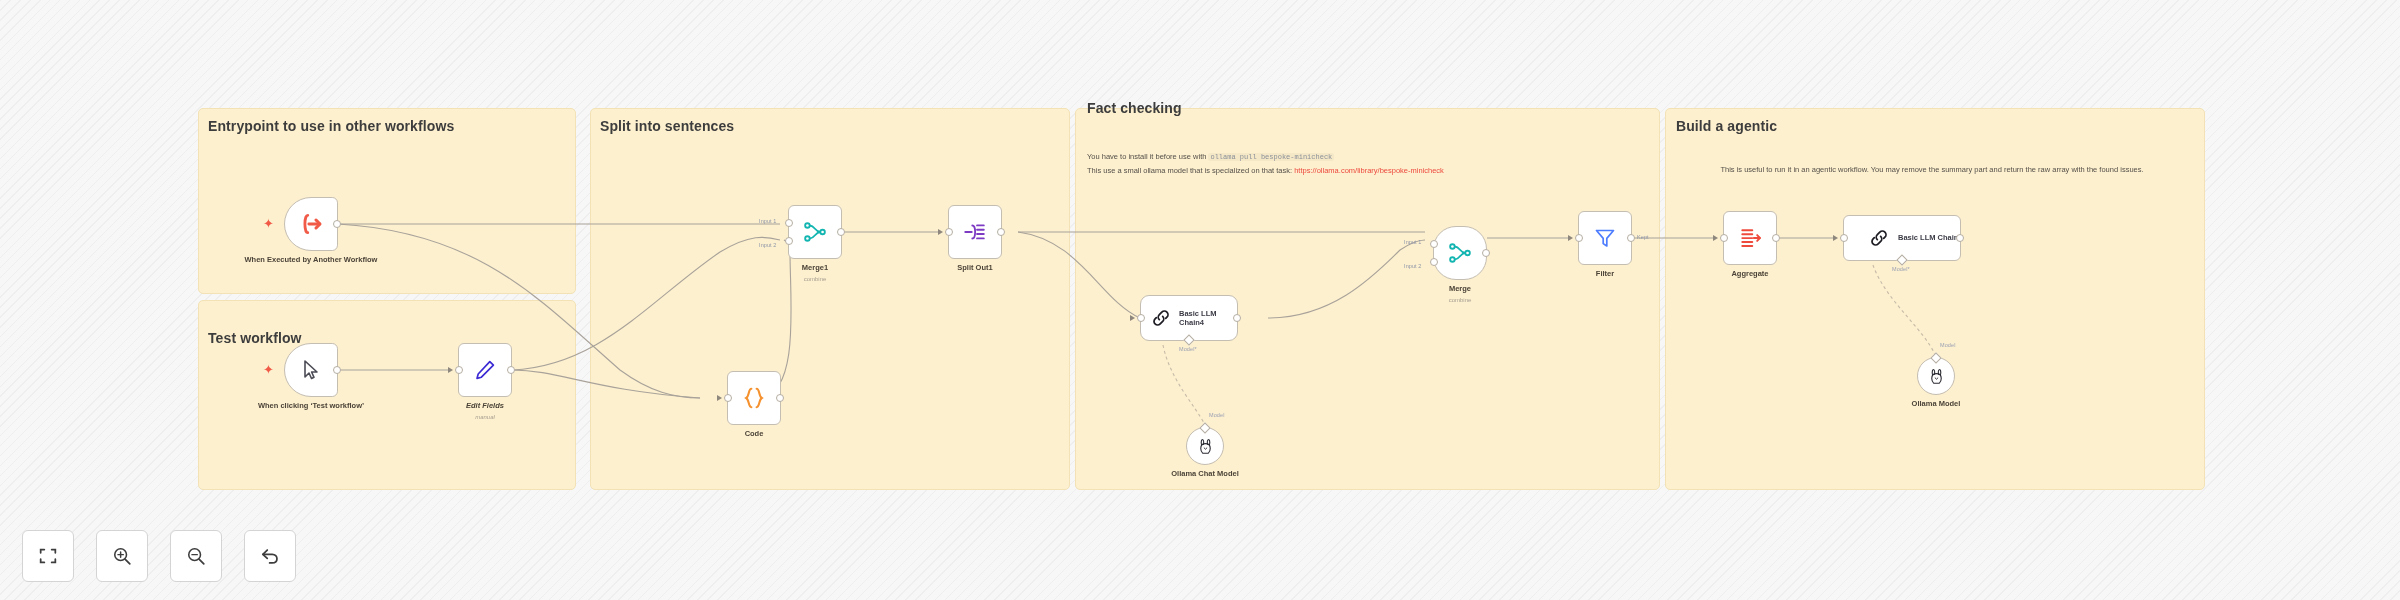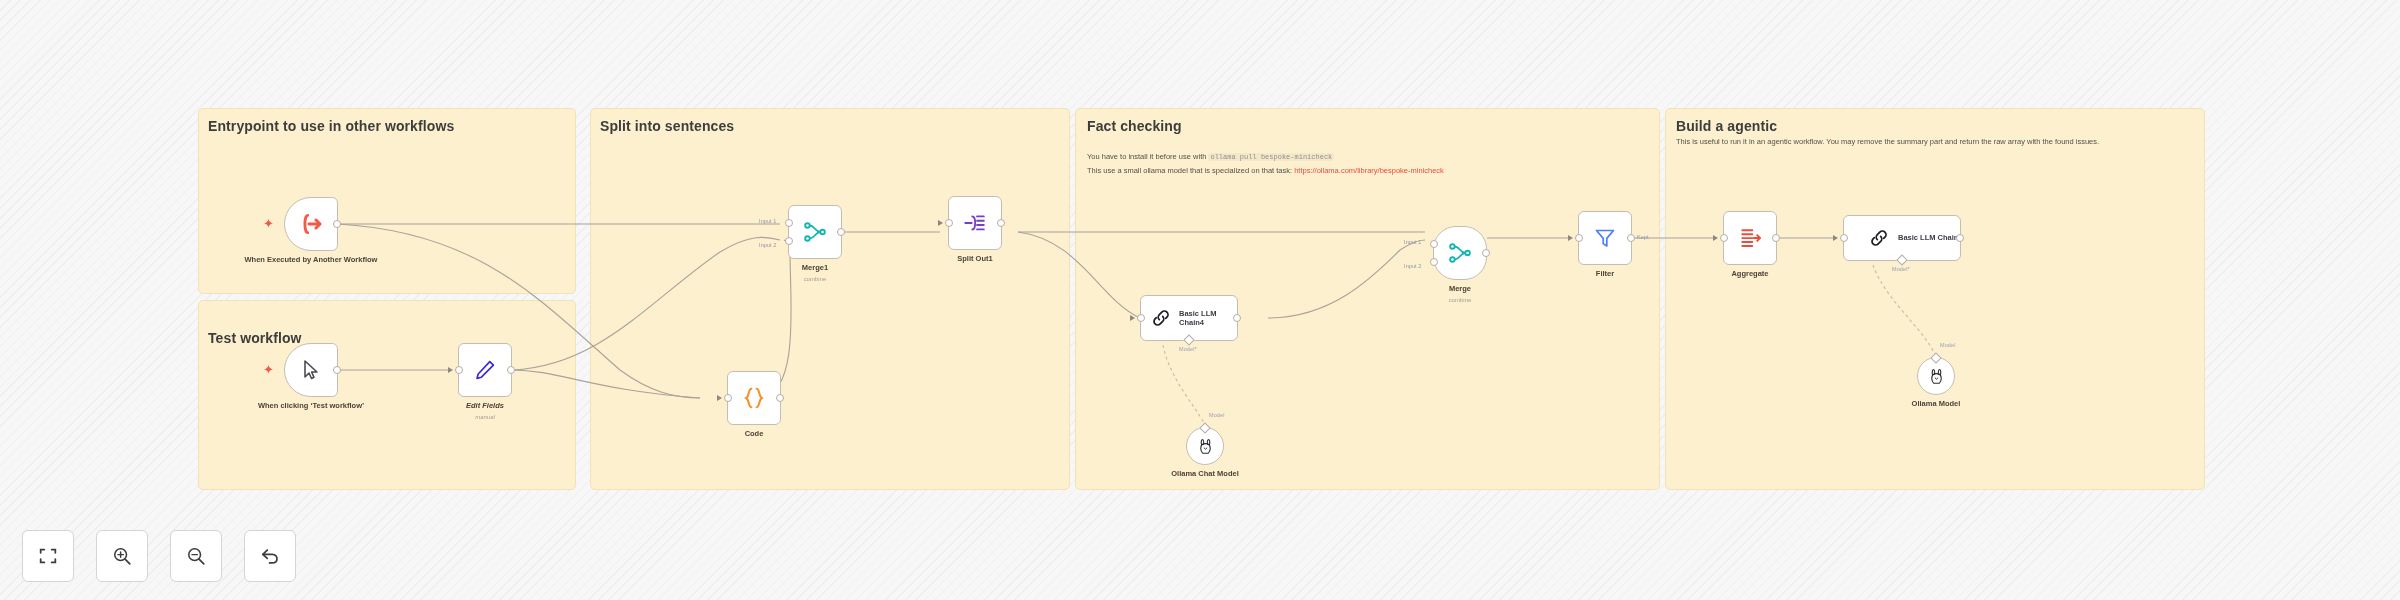--- a/index.html
+++ b/index.html
@@ -146,29 +146,29 @@
   <div class="sticky" style="left:198px; top:108px; width:378px; height:186px;"></div>
   <div class="sticky-title" style="left:208px; top:118px;">Entrypoint to use in other workflows</div>
 
   <div class="sticky" style="left:198px; top:300px; width:378px; height:190px;"></div>
   <div class="sticky-title" style="left:208px; top:310px;margin-top:20px;">Test workflow</div>
 
   <div class="sticky" style="left:590px; top:108px; width:480px; height:382px;"></div>
   <div class="sticky-title" style="left:600px; top:118px;">Split into sentences</div>
 
   <div class="sticky" style="left:1075px; top:108px; width:585px; height:382px;"></div>
-  <div class="sticky-title" style="left:1087px; top:118px;">Fact checking</div>
+  <div class="sticky-title" style="left:1087px; top:100px;">Fact checking</div>
   <div class="sticky-body" style="left:1087px; top:150px; width:560px;">
     <div><span>You have to install it before use with </span><code>ollama pull bespoke-minicheck</code></div>
     <div><span>This use a small ollama model that is specialized on that task: </span><a href="#">https://ollama.com/library/bespoke-minicheck</a></div>
   </div>
 
   <div class="sticky" style="left:1665px; top:108px; width:540px; height:382px;"></div>
   <div class="sticky-title" style="left:1676px; top:118px;">Build a agentic</div>
-  <div class="sticky-body" style="left:1676px; top:135px; width:512px;">This is useful to run it in an agentic workflow. You may remove the summary part and return the raw array with the found issues.</div>
+  <div class="sticky-body" style="left:1676px; top:163px; width:512px;text-align:center;">This is useful to run it in an agentic workflow. You may remove the summary part and return the raw array with the found issues.</div>
 
   <svg id="edges">
 
     <path class="edge" d="M 338,224 L 780,224"></path>
 
     <path class="edge" d="M 338,224 C 480,232 540,300 620,370 C 650,392 675,398 700,398"></path>
 
     <path class="edge" d="M 338,370 L 450,370"></path>
 
     <path class="edge" d="M 512,370 C 560,370 590,390 700,398"></path>
@@ -250,36 +250,36 @@
       <circle cx="5" cy="18" r="2.1" fill="none" stroke="#13b5b1" stroke-width="1.7"></circle>
       <circle cx="19" cy="12" r="2.1" fill="none" stroke="#13b5b1" stroke-width="1.7"></circle>
       <path d="M7.2 6 C12 6 12 12 16.9 12" fill="none" stroke="#13b5b1" stroke-width="1.7"></path>
       <path d="M7.2 18 C12 18 12 12 16.9 12" fill="none" stroke="#13b5b1" stroke-width="1.7"></path>
     </svg>
     <span class="port out"></span>
     <span class="node-label">Merge1</span>
     <span class="node-sub">combine</span>
   </div>
 
-  <div class="node sq" style="left:948px; top:196px;text-decoration:underline;">
+  <div class="node sq" style="left:948px; top:205px;text-decoration:underline;">
     <span class="arrow-in"></span>
     <span class="port in"></span>
     <svg class="ic" width="26" height="26" viewBox="0 0 24 24">
       <path d="M3 12 H9" fill="none" stroke="#7d3bc4" stroke-width="1.7" stroke-linecap="round"></path>
       <path d="M9.5 6 C13 6 13 18 9.5 18" fill="none" stroke="#7d3bc4" stroke-width="1.7" stroke-linecap="round"></path>
       <rect x="13" y="5" width="8" height="1.8" rx=".9" fill="#7d3bc4"></rect>
       <rect x="13" y="9" width="8" height="1.8" rx=".9" fill="#7d3bc4"></rect>
       <rect x="13" y="13" width="8" height="1.8" rx=".9" fill="#7d3bc4"></rect>
       <rect x="13" y="17" width="8" height="1.8" rx=".9" fill="#7d3bc4"></rect>
     </svg>
     <span class="port out"></span>
     <span class="node-label">Split Out1</span>
   </div>
 
-  <div class="node wide" style="left:1140px; top:295px;">
+  <div class="node wide" style="left:1140px; top:295px;border-radius:9px;">
     <span class="arrow-in"></span>
     <span class="port in"></span>
     <svg class="ic" width="20" height="20" viewBox="0 0 24 24">
       <path d="M10 14 C8.3 12.3 8.3 9.6 10 7.9 L13 4.9 C14.7 3.2 17.4 3.2 19.1 4.9 C20.8 6.6 20.8 9.3 19.1 11 L17.6 12.5" fill="none" stroke="#1d1d24" stroke-width="2.1" stroke-linecap="round"></path>
       <path d="M14 10 C15.7 11.7 15.7 14.4 14 16.1 L11 19.1 C9.3 20.8 6.6 20.8 4.9 19.1 C3.2 17.4 3.2 14.7 4.9 13 L6.4 11.5" fill="none" stroke="#1d1d24" stroke-width="2.1" stroke-linecap="round"></path>
     </svg>
     <span class="inline-label">Basic LLM
 Chain4</span>
     <span class="port out"></span>
     <span class="port-diamond bottom"></span>

